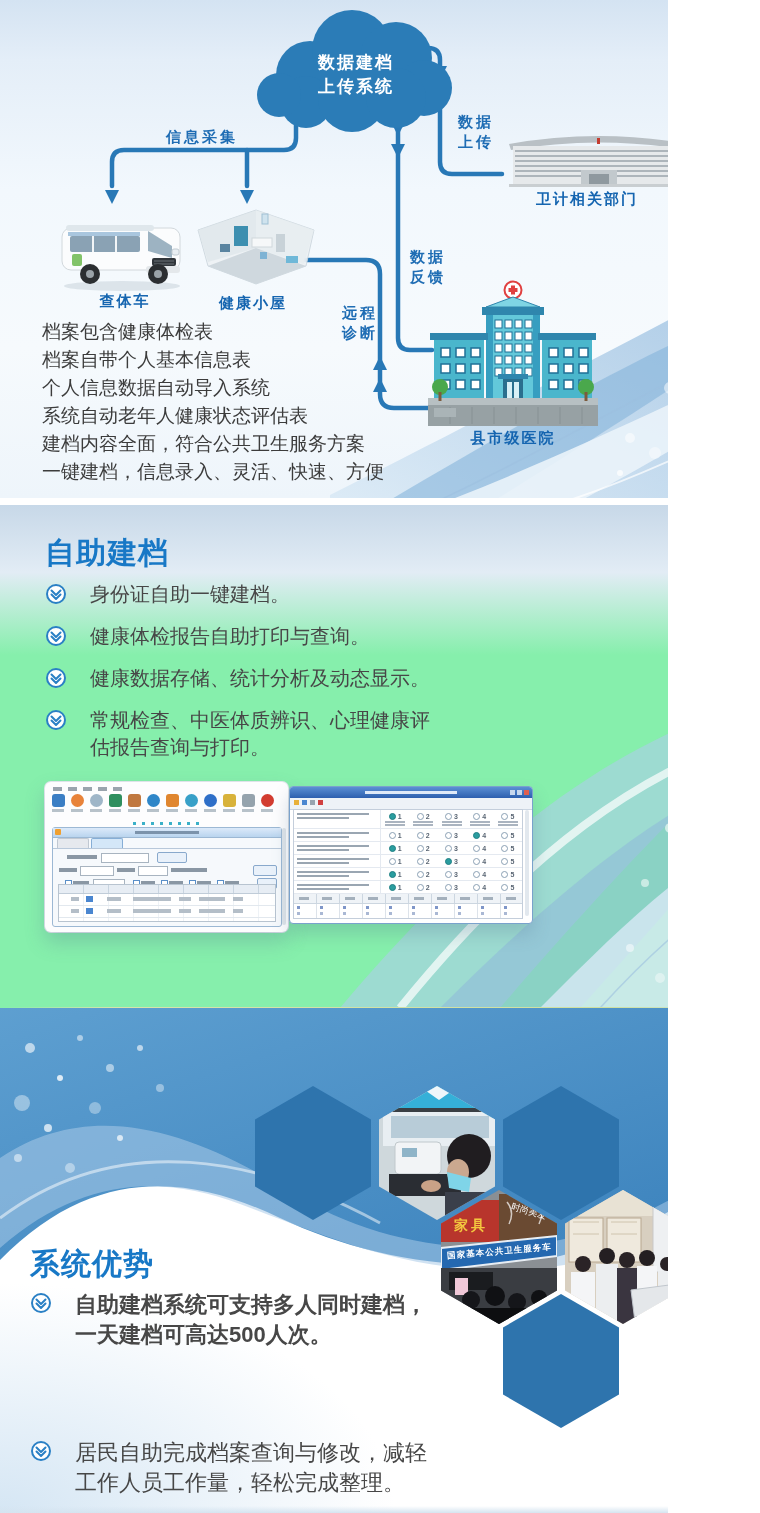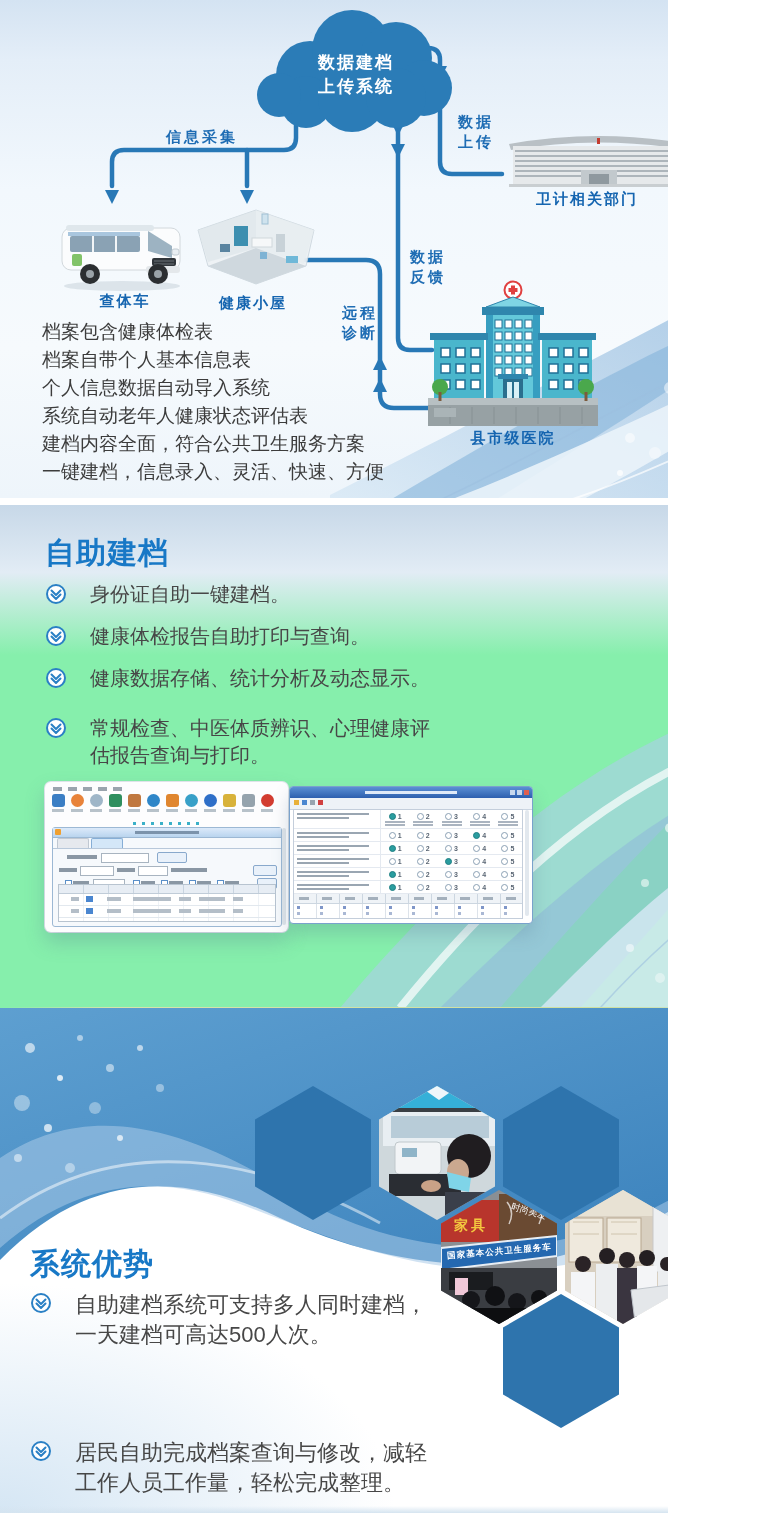--- a/index.html
+++ b/index.html
@@ -372,21 +372,21 @@
         </svg>
       <div class="btext">健康体检报告自助打印与查询。</div>
     </div>
     <div class="brow" style="left:45px;top:160px;">
       <svg class="bicon" width="22" height="22" viewBox="0 0 22 22">
           <circle cx="11" cy="11" r="9" fill="#fff" stroke="#2a80c5" stroke-width="2"></circle>
           <path d="M6.5,7.5 L11,12 L15.5,7.5 M6.5,11.5 L11,16 L15.5,11.5" fill="none" stroke="#2a80c5" stroke-width="2" stroke-linecap="round" stroke-linejoin="round"></path>
         </svg>
       <div class="btext">健康数据存储、统计分析及动态显示。</div>
     </div>
-    <div class="brow" style="left:45px;top:210px;">
+    <div class="brow" style="left:45px;top:202px;">
       <svg class="bicon" width="22" height="22" viewBox="0 0 22 22">
           <circle cx="11" cy="11" r="9" fill="#fff" stroke="#2a80c5" stroke-width="2"></circle>
           <path d="M6.5,7.5 L11,12 L15.5,7.5 M6.5,11.5 L11,16 L15.5,11.5" fill="none" stroke="#2a80c5" stroke-width="2" stroke-linecap="round" stroke-linejoin="round"></path>
         </svg>
       <div class="btext">常规检查、中医体质辨识、心理健康评估报告查询与打印。</div>
     </div>
 
     <div class="shot1">
       <div class="sh1-menu"></div>
       <div class="sh1-tools">
@@ -769,21 +769,21 @@
           <rect x="72" y="76" width="20" height="58" fill="#f4f5f7"></rect>
         <circle cx="102" cy="74" r="7" fill="#2a2326"></circle>
           <rect x="93" y="81" width="20" height="53" fill="#eceef0"></rect>
         <polygon points="66,100 112,94 116,126 70,132" fill="#e4e7ea" stroke="#c0c6cc"></polygon>
       </svg>
     </div>
     <div class="hex blue" style="left:503px;top:286px;"></div>
 
     <div class="h2">系统优势</div>
 
-    <div class="brow" style="left:30px;top:282px;">
+    <div class="brow" style="left:30px;top:282px;font-weight:bold;">
       <svg class="bicon" width="22" height="22" viewBox="0 0 22 22">
           <circle cx="11" cy="11" r="9" fill="#fff" stroke="#2a80c5" stroke-width="2"></circle>
           <path d="M6.5,7.5 L11,12 L15.5,7.5 M6.5,11.5 L11,16 L15.5,11.5" fill="none" stroke="#2a80c5" stroke-width="2" stroke-linecap="round" stroke-linejoin="round"></path>
         </svg>
       <div class="btext">自助建档系统可支持多人同时建档，一天建档可高达500人次。</div>
     </div>
     <div class="brow" style="left:30px;top:430px;">
       <svg class="bicon" width="22" height="22" viewBox="0 0 22 22">
           <circle cx="11" cy="11" r="9" fill="#fff" stroke="#2a80c5" stroke-width="2"></circle>
           <path d="M6.5,7.5 L11,12 L15.5,7.5 M6.5,11.5 L11,16 L15.5,11.5" fill="none" stroke="#2a80c5" stroke-width="2" stroke-linecap="round" stroke-linejoin="round"></path>

